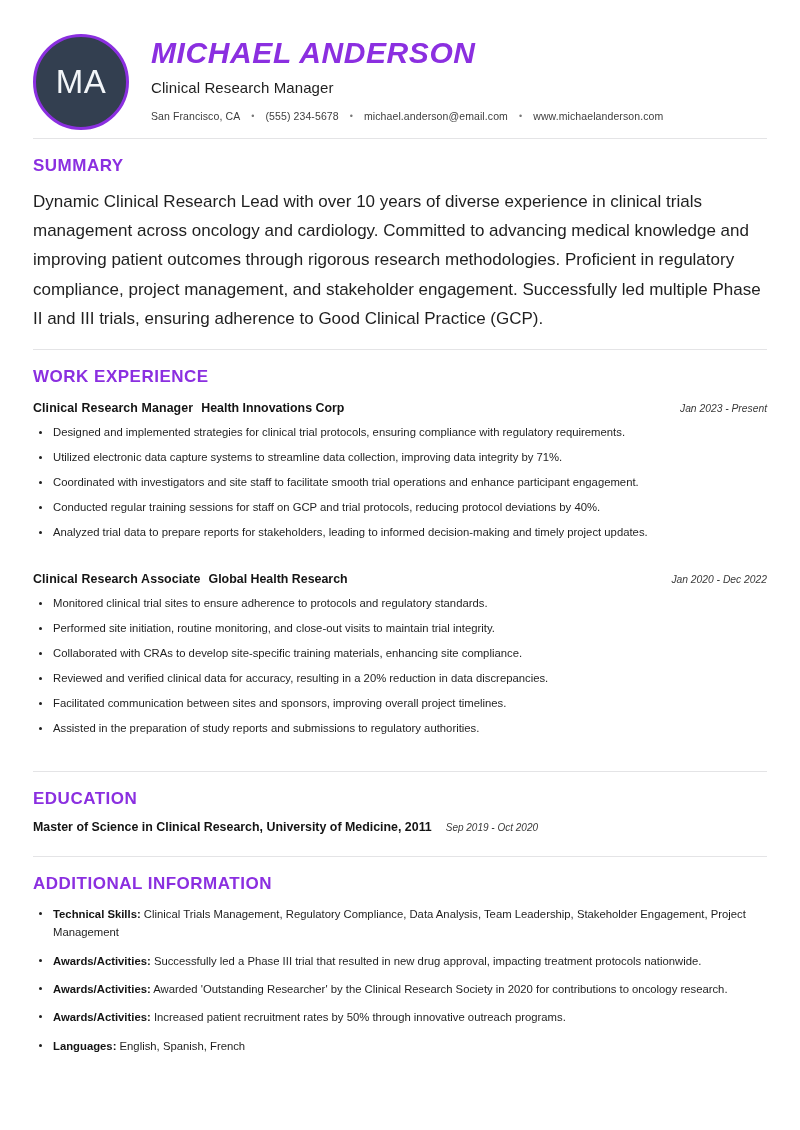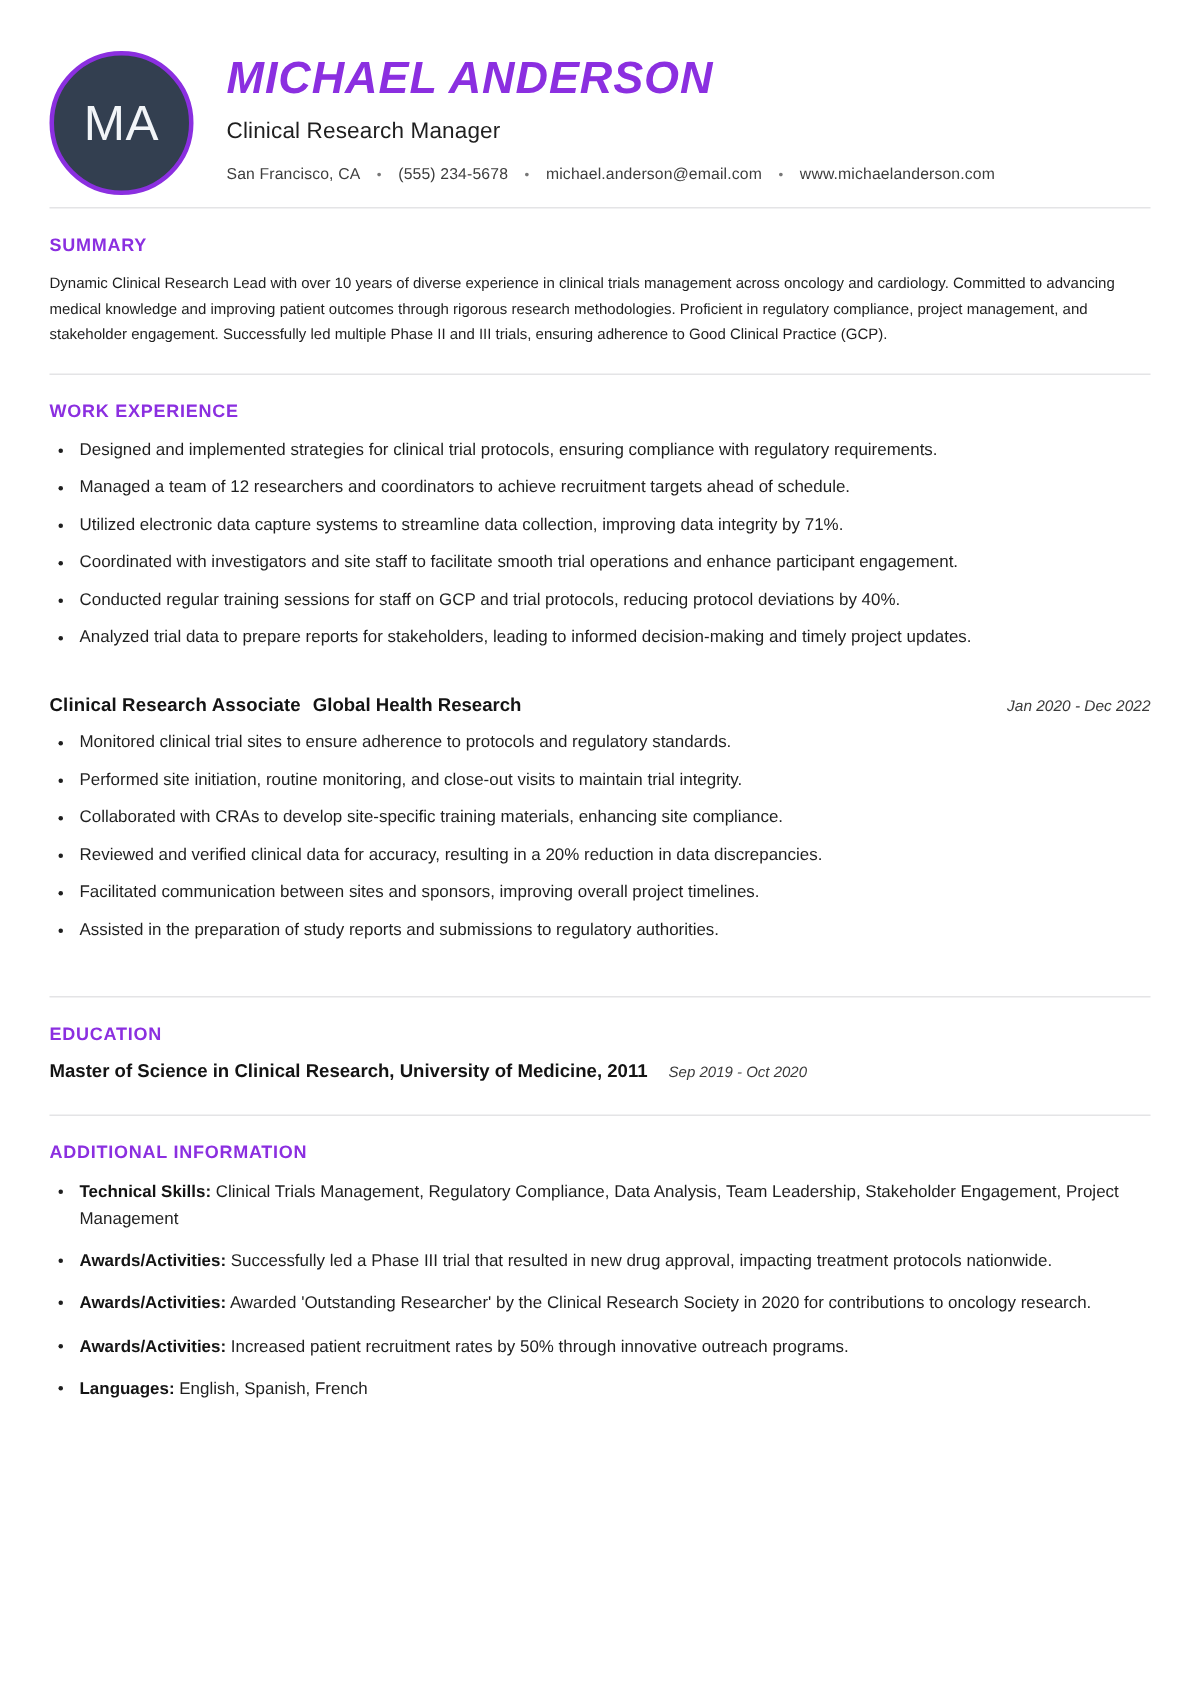--- a/index.html
+++ b/index.html
@@ -89,30 +89,30 @@
   }
 
   
   .divider {
     height: 1px;
     background: #e4e4e6;
     width: 100%;
   }
   .section { padding-top: 17px; }
   .section-title {
-    font-size: 12px;
+    font-size: 17px;
     font-weight: bold;
     color: #8b2fe0;
     letter-spacing: 0.5px;
     margin: 0 0 11px 0;
   }
 
   
   .summary-text {
-    font-size: 10px;
+    font-size: 17px;
     line-height: 1.72;
     color: #1f1f1f;
     margin: 0 0 16px 0;
     text-align: left;
   }
 
   
   .entry { margin-bottom: 4px; }
   .entry-head {
     display: flex;
@@ -246,23 +246,28 @@
     <div class="section-title">SUMMARY</div>
     <p class="summary-text">Dynamic Clinical Research Lead with over 10 years of diverse experience in clinical trials management across oncology and cardiology. Committed to advancing medical knowledge and improving patient outcomes through rigorous research methodologies. Proficient in regulatory compliance, project management, and stakeholder engagement. Successfully led multiple Phase II and III trials, ensuring adherence to Good Clinical Practice (GCP).</p>
   </div>
 
   <div class="divider"></div>
 
   <div class="section">
     <div class="section-title">WORK EXPERIENCE</div>
 
     <div class="entry">
+      <div class="entry-head">
+        <div>
+          <span class="entry-title">Clinical Research Manager</span><span class="entry-company">Health Innovations Corp</span>
+        </div>
+        <div class="entry-dates">Jan 2023 - Present</div>
+      </div>
       <ul class="bullets">
         <li>Designed and implemented strategies for clinical trial protocols, ensuring compliance with regulatory requirements.</li>
-        <li>Managed a team of 12 researchers and coordinators to achieve recruitment targets ahead of schedule.</li>
         <li>Utilized electronic data capture systems to streamline data collection, improving data integrity by 71%.</li>
         <li>Coordinated with investigators and site staff to facilitate smooth trial operations and enhance participant engagement.</li>
         <li>Conducted regular training sessions for staff on GCP and trial protocols, reducing protocol deviations by 40%.</li>
         <li>Analyzed trial data to prepare reports for stakeholders, leading to informed decision-making and timely project updates.</li>
       </ul>
     </div>
 
     <div class="entry-spacer"></div>
 
     <div class="entry">

